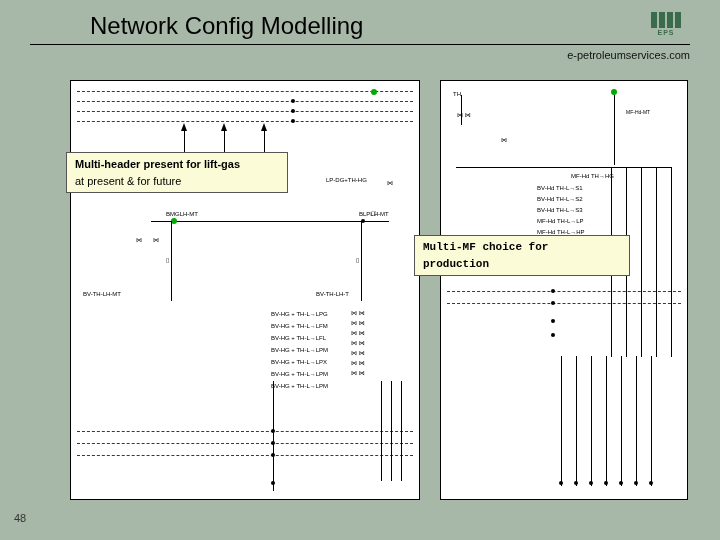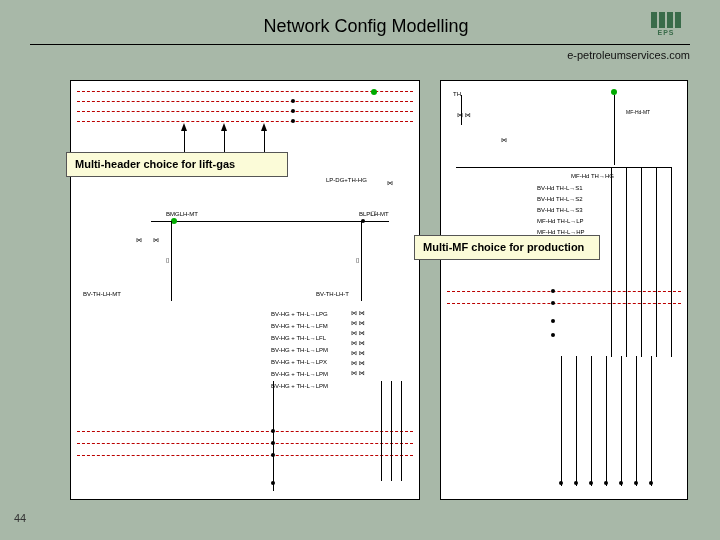--- a/index.html
+++ b/index.html
@@ -12,24 +12,24 @@
     overflow: hidden;
   }
   .header {
     width: 100%;
     padding: 12px 30px 4px 30px;
     display: flex;
     justify-content: space-between;
     align-items: center;
   }
   .title {
-    font-size: 18px;
+    font-size: 24px;
     color: #000;
     flex: 1;
-    text-align: center;
+    text-align: left;
     padding-left: 60px;
   }
   .logo {
     width: 48px;
     height: 28px;
     display: flex;
     flex-direction: column;
     align-items: center;
     gap: 1px;
   }
@@ -262,23 +262,24 @@
     <div class="node" style="left:118px; top:400px;"></div>
     <div class="node" style="left:133px; top:400px;"></div>
     <div class="node" style="left:148px; top:400px;"></div>
     <div class="node" style="left:163px; top:400px;"></div>
     <div class="node" style="left:178px; top:400px;"></div>
     <div class="node" style="left:193px; top:400px;"></div>
     <div class="node" style="left:208px; top:400px;"></div>
   </div>
 
   <div class="callout" style="left:-4px; top:72px; width:222px;">
-    <div class="line1">Multi-header choice for lift-gas</div>
-  </div>
-
-
-  <div class="callout" style="left:344px; top:155px; width:186px;">
+    <div class="line1">Multi-header present for lift-gas</div>
+    <div>at present &amp; for future</div>
+  </div>
+
+
+  <div class="callout" style="left:344px; top:155px; width:216px;font-family:Liberation Mono, monospace;">
     <div class="line1">Multi-MF choice for production</div>
   </div>
 
 </div>
 
-<div class="page-num">44</div>
+<div class="page-num">48</div>
 
 </body></html>

